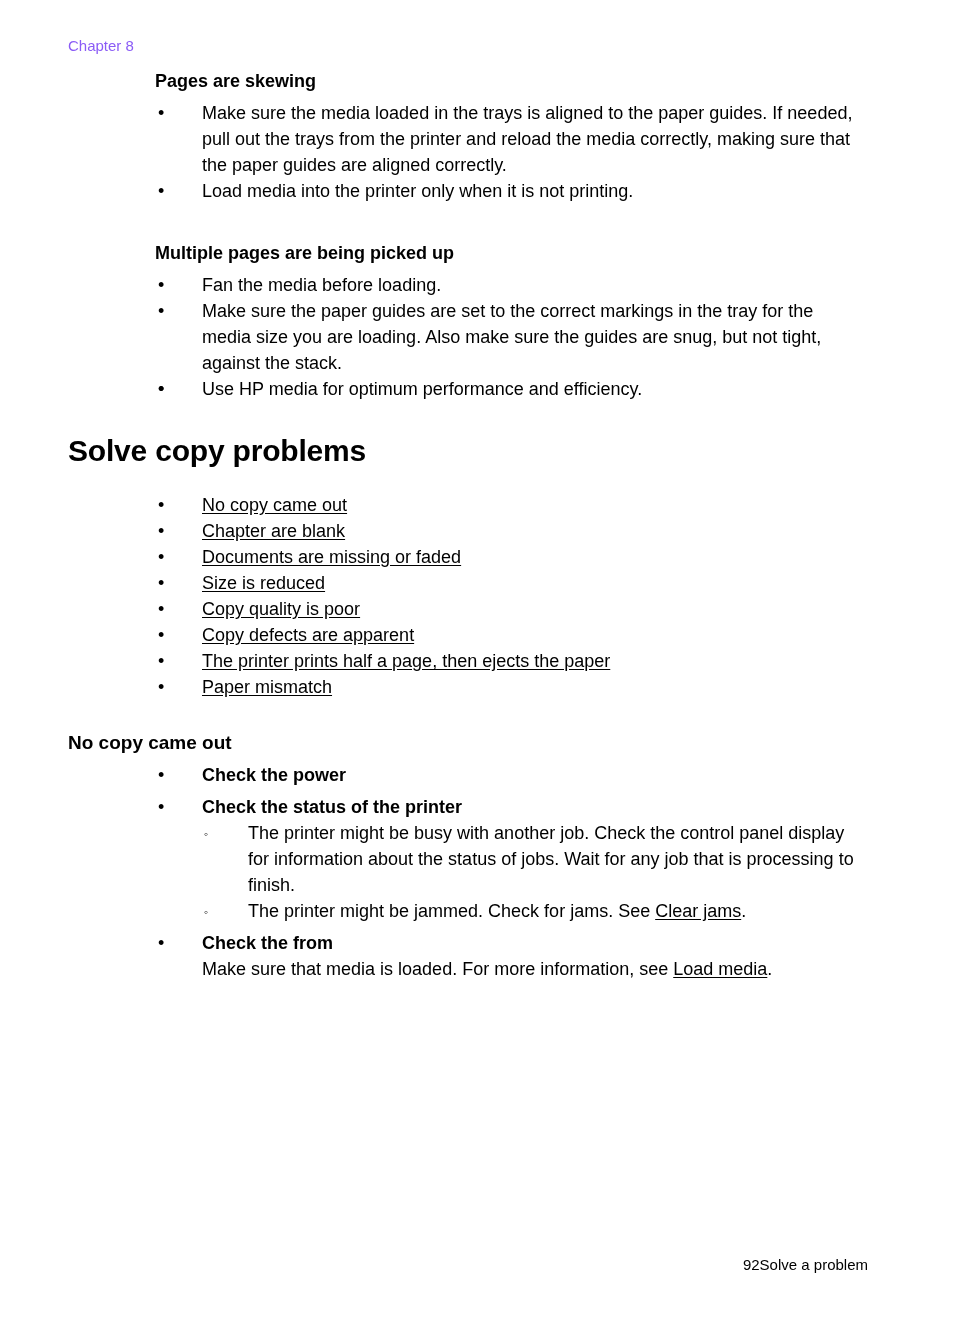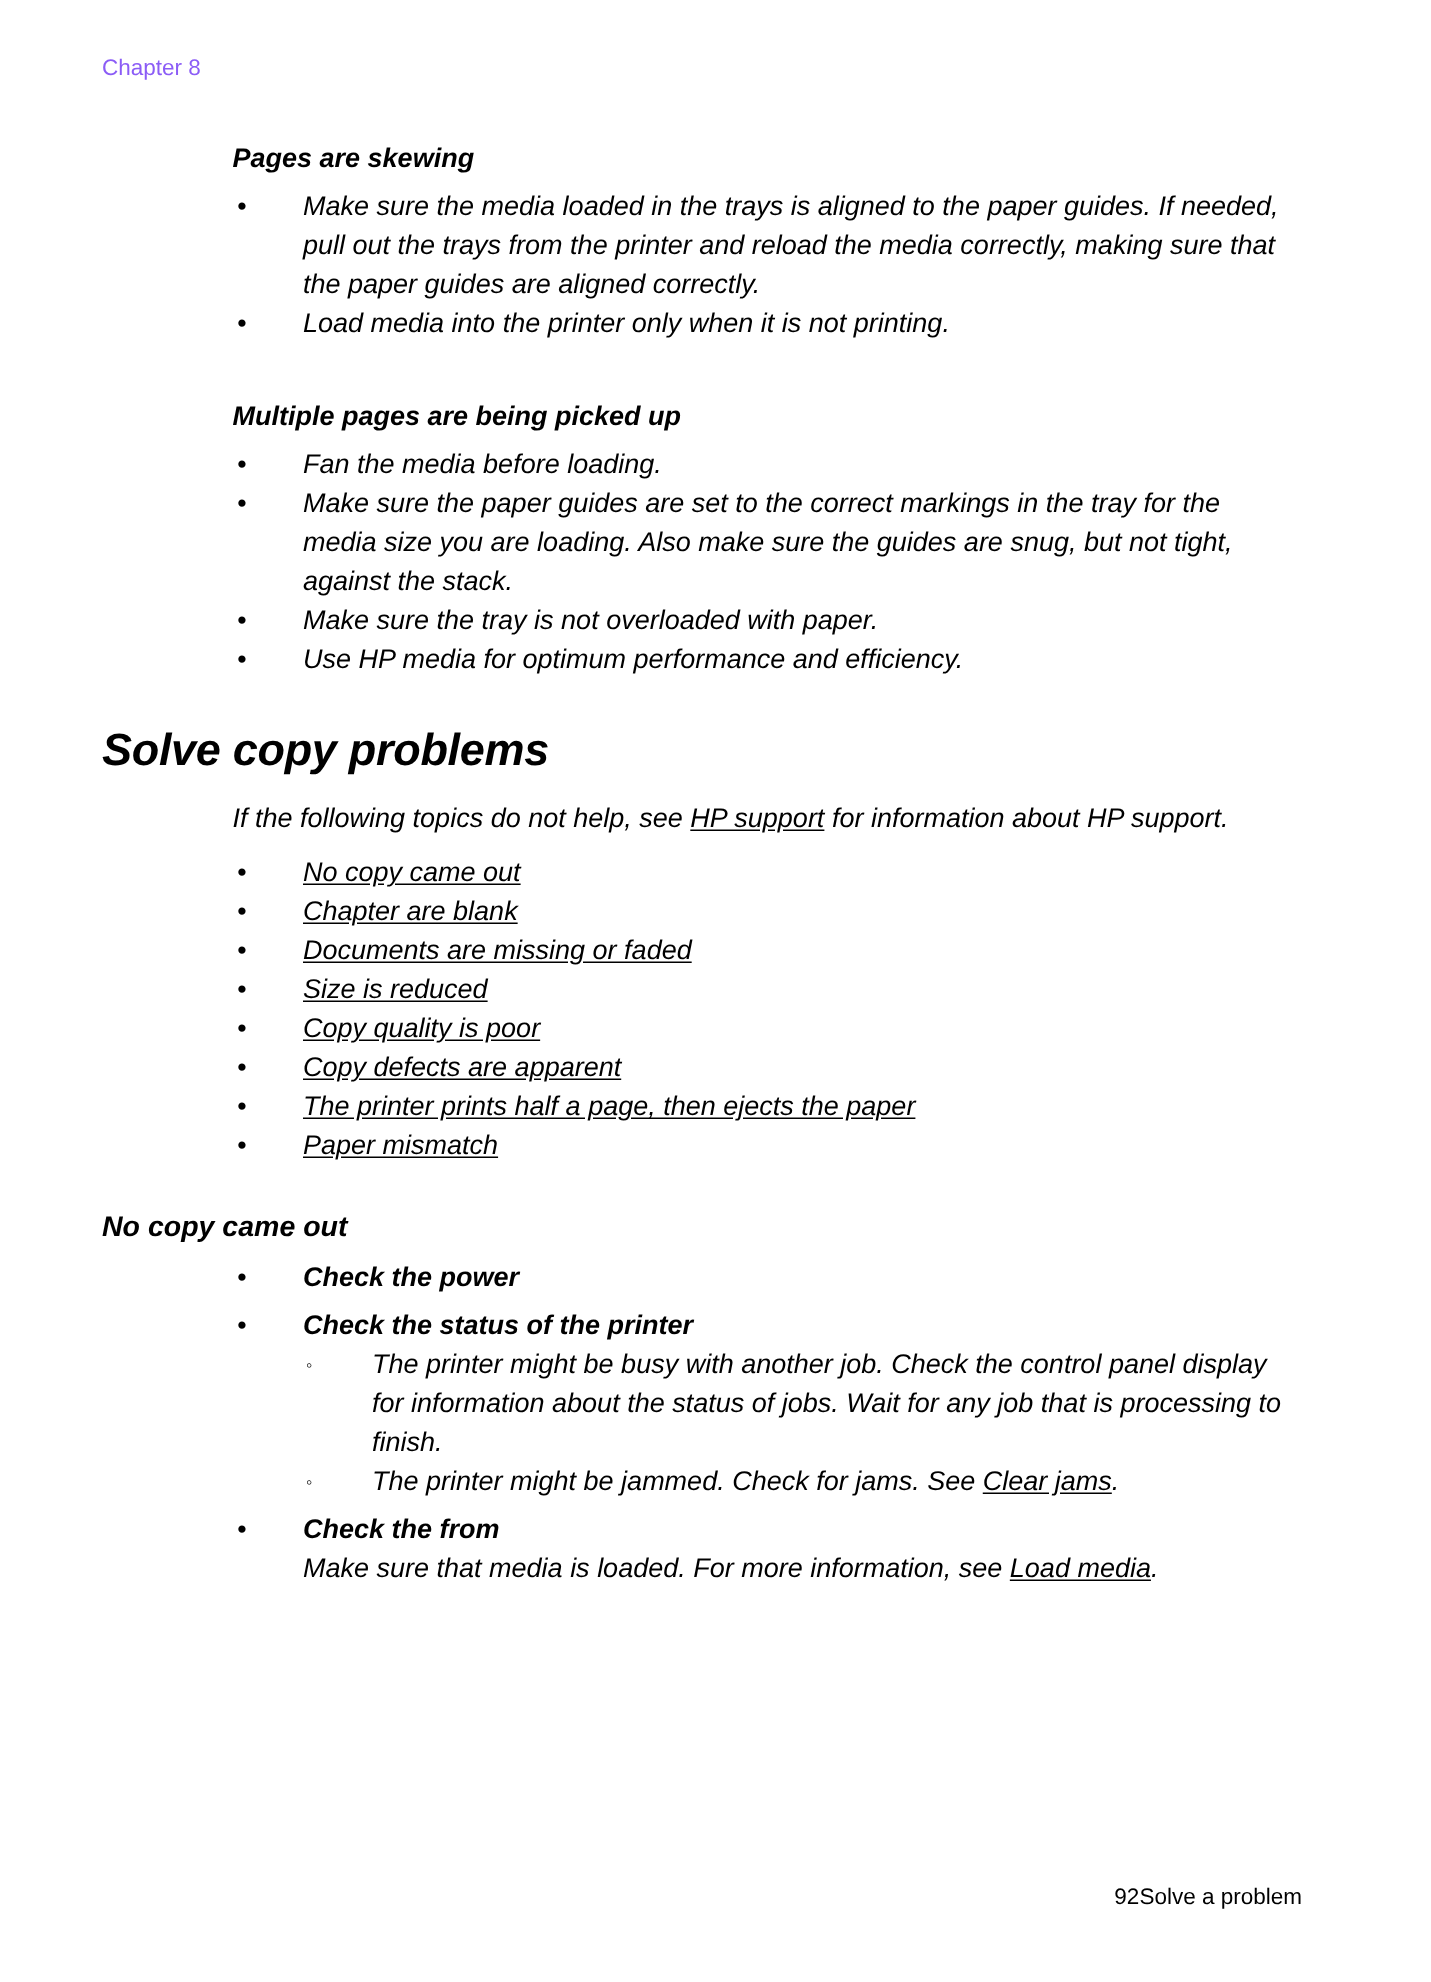--- a/index.html
+++ b/index.html
@@ -30,23 +30,22 @@
     top: 36px;
     font-size: 15px;
     line-height: 20px;
     color: #8b5cf6;
   }
 
   
   .content {
     position: absolute;
     left: 0;
-    top: 92px;
+    top: 68px;
     width: 848px;
-    font-style: italic;
   }
 
   
   .h1 {
     margin: 0 0 0 68px;
     font-size: 30px;
     line-height: 38px;
     font-weight: bold;
     letter-spacing: -0.2px;
   }
@@ -181,36 +180,32 @@
       <li>
         <span class="bullet">•</span>
         <span>Fan the media before loading.</span>
       </li>
       <li>
         <span class="bullet">•</span>
         <span>Make sure the paper guides are set to the correct markings in the tray for the media size you are loading. Also make sure the guides are snug, but not tight, against the stack.</span>
       </li>
       <li>
         <span class="bullet">•</span>
-        <span>Make sure the tray is not overloaded with paper.</span>
       </li>
       <li>
         <span class="bullet">•</span>
         <span>Use HP media for optimum performance and efficiency.</span>
       </li>
     </ul>
 
     <div class="sp-30"></div>
 
     <div class="h1">Solve copy problems</div>
     <div class="sp-12"></div>
 
-    <div class="body-para">
-      <span>If the following topics do not help, see </span><a class="doclink" href="#">HP support</a><span> for information about HP support.</span>
-    </div>
 
     <div class="sp-10"></div>
 
     <ul class="lvl1">
       <li>
         <span class="bullet">•</span>
         <a class="doclink" href="#">No copy came out</a>
       </li>
       <li>
         <span class="bullet">•</span>

